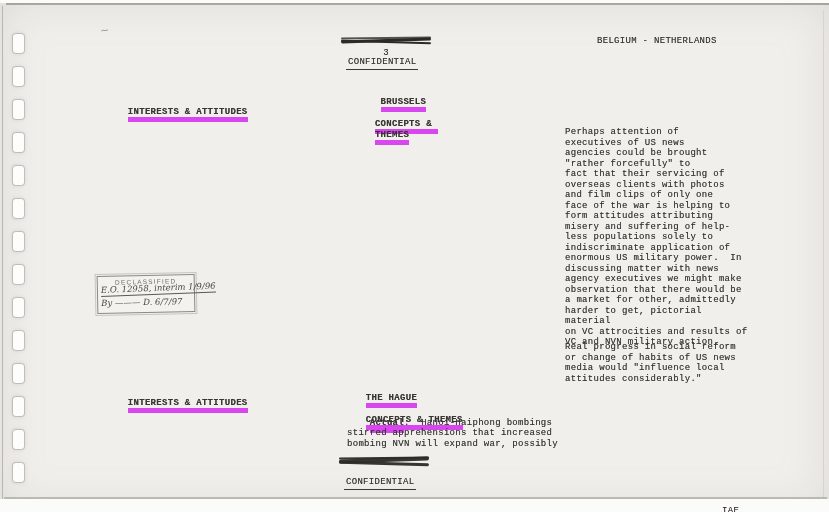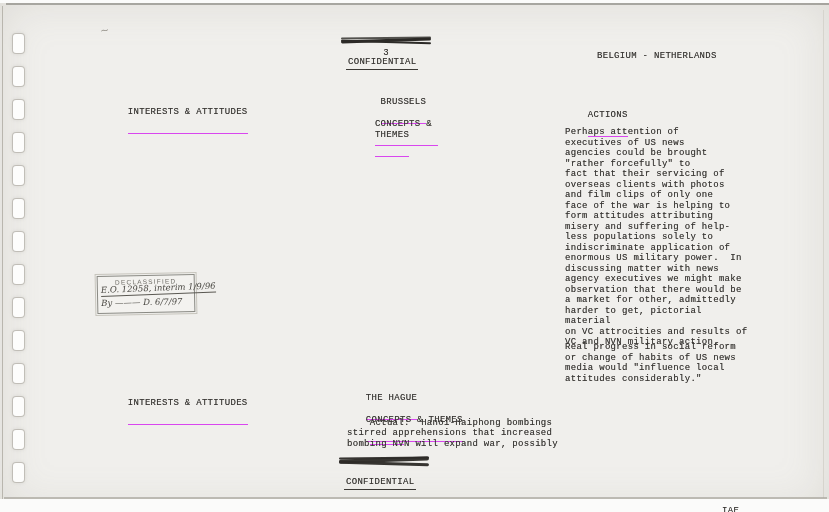--- a/index.html
+++ b/index.html
@@ -5,21 +5,21 @@
   html,body{margin:0;padding:0;background:#fdfdfc;}
   .page{
     position:relative;width:829px;height:512px;overflow:hidden;
     background:#f0efec;
     box-shadow:inset 0 0 45px rgba(150,145,133,.22);
     font-family:"Liberation Mono","DejaVu Sans Mono",monospace;
     color:#383633;
   }
   .t{position:absolute;font-size:9px;line-height:10.5px;letter-spacing:.3px;
      text-shadow:0 0 .5px rgba(40,38,35,.55);white-space:pre-wrap;}
-  .u{border-bottom:1px solid #d946ef;padding-bottom:16px;}
+  .u{border-bottom:5px solid #d946ef;padding-bottom:0;font-weight:bold;}
   .center{text-align:center;}
   
   .edge-top-white{position:absolute;left:0;top:0;right:0;height:3px;background:#fbfbfa;}
   .edge-top{position:absolute;left:6px;top:3px;right:0;height:2px;background:#7d7b74;opacity:.6;}
   .edge-left{position:absolute;left:2px;top:6px;bottom:12px;width:1px;background:#b9b6ae;}
   .edge-right{position:absolute;right:5px;top:10px;bottom:14px;width:1px;background:#d6d4cd;}
   .edge-bottom{position:absolute;left:4px;right:2px;top:497px;height:2px;background:#a8a59d;opacity:.7;}
   .edge-bottom-white{position:absolute;left:0;right:0;top:499px;bottom:0;background:#fbfbfa;}
   
   .hole{position:absolute;left:13px;width:11px;height:19px;background:#fdfdfc;
@@ -84,34 +84,31 @@
   <div class="corner-mark">~</div>
 
   <div class="stamp-wrap t" style="left:346px;top:36px;width:80px;">
     <span class="stamp-text">CONFIDENTIAL</span>
     <div class="scribble s1"></div>
     <div class="scribble s2"></div>
     <div class="scribble s3"></div>
   </div>
   <div class="t center" style="left:346px;top:48px;width:80px;">3</div>
 
-  <div class="t" style="left:597px;top:51px;">BELGIUM - NETHERLANDS</div>
+  <div class="t" style="left:597px;top:36px;">BELGIUM - NETHERLANDS</div>
 
   <div class="t" style="left:105px;top:96px;">
     <span class="u">INTERESTS &amp; ATTITUDES</span>
   </div>
 
   <div class="t center" style="left:337px;top:86px;width:110px;line-height:11px;">
     <span class="u">BRUSSELS</span><br>
     <span class="u">CONCEPTS &amp; THEMES</span>
   </div>
 
-  <div class="t" style="left:565px;top:99px;">
-    <span class="u">ACTIONS</span>
-  </div>
 
   <div class="t" style="left:565px;top:127px;width:185px;">Perhaps attention of
 executives of US news
 agencies could be brought
 "rather forcefully" to
 fact that their servicing of
 overseas clients with photos
 and film clips of only one
 face of the war is helping to
 form attitudes attributing

